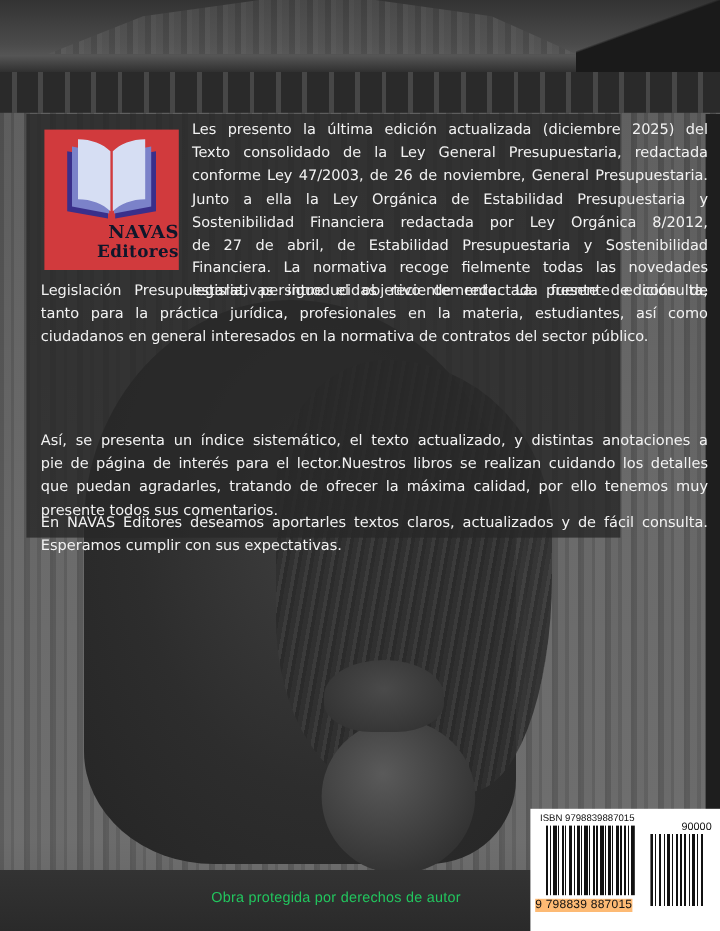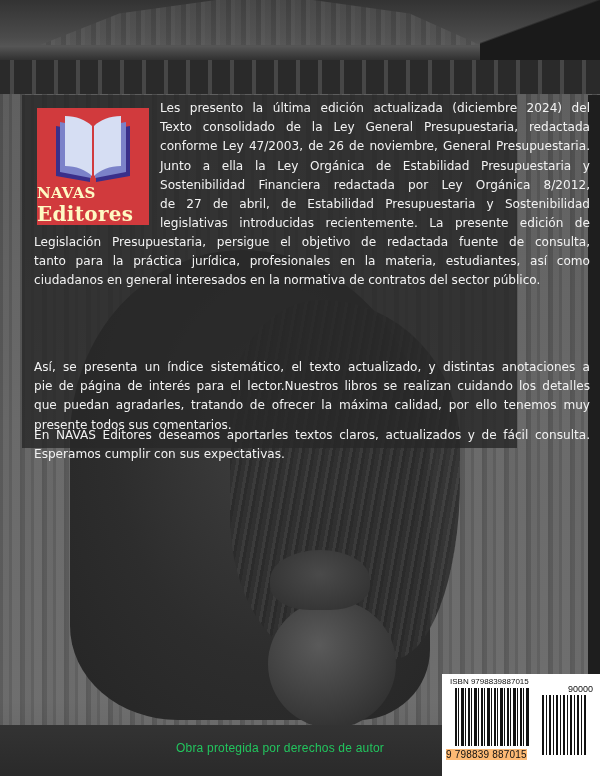--- a/index.html
+++ b/index.html
@@ -41,24 +41,24 @@
     background: radial-gradient(circle at 40% 35%, #5a5a5a 0%, #3d3d3d 55%, #262626 100%); }
   .plinth { position: absolute; left: 0; top: 725px; width: 600px; height: 51px;
     background: linear-gradient(180deg, #333 0%, #2a2a2a 100%); }
 
   
   .panel { position: absolute; left: 22px; top: 95px; width: 495px; height: 353px;
     background: rgba(40,40,40,0.82); }
   .logo { position: absolute; left: 37px; top: 108px; width: 112px; height: 117px;
     background: #d13a3d; }
   .logo svg { position: absolute; left: 15px; top: 6px; }
-  .logo-name { position: absolute; left: 0; width: 112px; text-align: left; color: #fef9c3;
+  .logo-name { position: absolute; left: 0; width: 112px; text-align: right; color: #0f172a;
     font-family: "DejaVu Serif", serif; font-weight: bold; letter-spacing: .3px; }
   .logo-name.l1 { top: 76px; font-size: 15px; }
-  .logo-name.l2 { top: 94px; font-size: 20px; }
+  .logo-name.l2 { top: 94px; font-size: 14px; }
 
   .txt { position: absolute; color: #f2f2f2; font-family: "DejaVu Sans", sans-serif;
     font-size: 12.1px; line-height: 19.2px; }
   .p1 { left: 160px; top: 99px; width: 430px; text-align: justify; }
   .p1b { left: 34px; top: 233px; width: 556px; text-align: justify; }
   .p2 { left: 34px; top: 311px; width: 556px; text-align: justify; margin-top: 47px; }
   .p3 { left: 34px; top: 426px; width: 556px; }
   .line { display: block; white-space: nowrap; text-align-last: justify; }
   .line.last { text-align-last: left; text-align: right; }
 
@@ -100,26 +100,27 @@
       <path d="M8 8 L8 58 L39 64 L39 14 Z" fill="#7b82c9"></path>
       <path d="M74 8 L74 58 L43 64 L43 14 Z" fill="#7b82c9"></path>
       <path d="M13 2 C24 2 34 6 40 12 L40 62 C34 56 24 52 13 52 Z" fill="#d6def3"></path>
       <path d="M69 2 C58 2 48 6 42 12 L42 62 C48 56 58 52 69 52 Z" fill="#d6def3"></path>
     </svg>
     <div class="logo-name l1">NAVAS</div>
     <div class="logo-name l2">Editores</div>
   </div>
 
   <div class="txt p1">
-    <span class="line">Les presento la última edición actualizada (diciembre 2024) del</span>
+    <span class="line">Les presento la última edición actualizada (diciembre 2025) del</span>
     <span class="line">Texto consolidado de la Ley General Presupuestaria, redactada</span>
     <span class="line">conforme Ley 47/2003, de 26 de noviembre, General Presupuestaria.</span>
     <span class="line">Junto a ella la Ley Orgánica de Estabilidad Presupuestaria y</span>
     <span class="line">Sostenibilidad Financiera redactada por Ley Orgánica 8/2012,</span>
     <span class="line">de 27 de abril, de Estabilidad Presupuestaria y Sostenibilidad</span>
+    <span class="line">Financiera. La normativa recoge fielmente todas las novedades</span>
     <span class="line">legislativas introducidas recientemente. La presente edición de</span>
   </div>
   <div class="txt p1b">
     <span class="line">Legislación Presupuestaria, persigue el objetivo de redactada fuente de consulta,</span>
     <span class="line">tanto para la práctica jurídica, profesionales en la materia, estudiantes, así como</span>
     <span class="line last">ciudadanos en general interesados en la normativa de contratos del sector público.</span>
   </div>
   <div class="txt p2">
     <span class="line">Así, se presenta un índice sistemático, el texto actualizado, y distintas anotaciones a</span>
     <span class="line">pie de página de interés para el lector.Nuestros libros se realizan cuidando los detalles</span>

